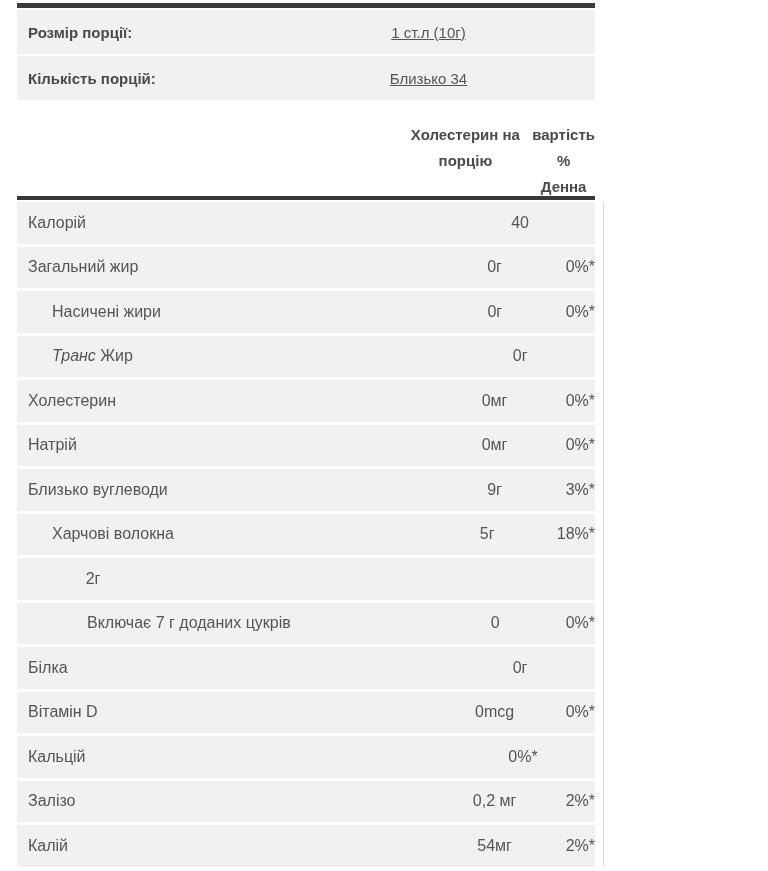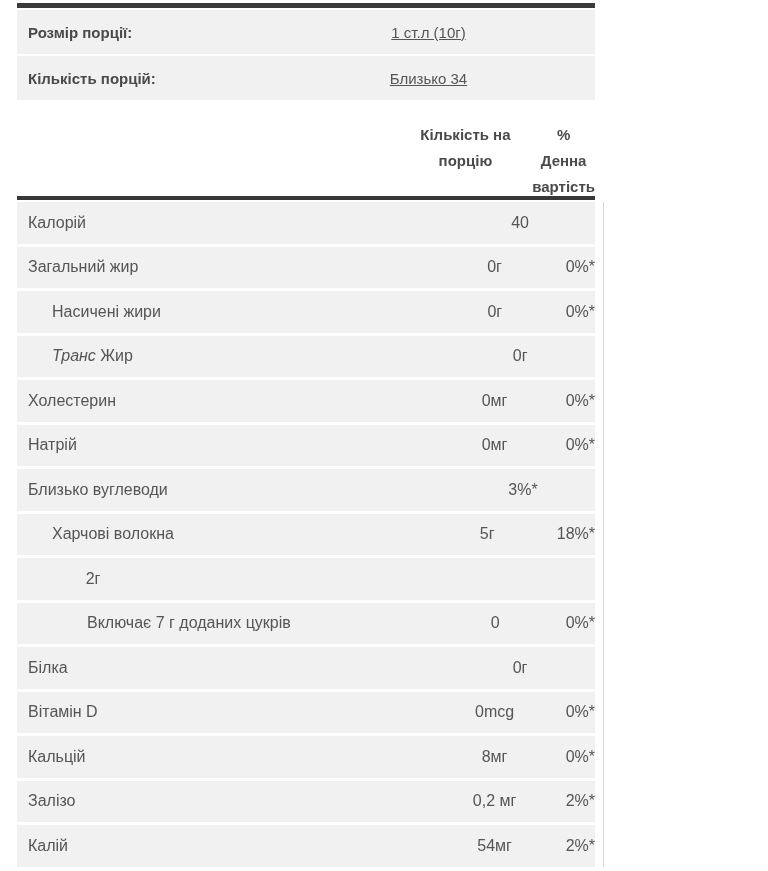--- a/index.html
+++ b/index.html
@@ -117,26 +117,26 @@
   </div>
 
   <div class="serving-row">
     <div class="s-label">Кількість порцій:</div>
     <div class="s-value">Близько 34</div>
   </div>
 
   <div class="col-headers">
     <div class="spacer"></div>
     <div class="hdr amount-hdr">
-      <div>Кількість на</div>
+      <div>Холестерин на</div>
       <div>порцію</div>
     </div>
     <div class="hdr dv-hdr">
+      <div>вартість</div>
       <div>% Денна</div>
-      <div>вартість</div>
     </div>
   </div>
 
   <div class="thick-divider"></div>
 
   <div class="rows-wrap">
     <div class="col-sep"></div>
     <div>
   <div class="row">
     <div class="label indent-0"><span class="it"></span><span class="txt">Калорій</span></div>
@@ -169,20 +169,21 @@
   </div>
 
   <div class="row">
     <div class="label indent-0"><span class="it"></span><span class="txt">Натрій</span></div>
     <div class="amount">0мг</div>
     <div class="dv">0%*</div>
   </div>
 
   <div class="row">
     <div class="label indent-0"><span class="it"></span><span class="txt">Близько вуглеводи</span></div>
+    <div class="amount">9г</div>
     <div class="dv">3%*</div>
   </div>
 
   <div class="row">
     <div class="label indent-1"><span class="it"></span><span class="txt">Харчові волокна</span></div>
     <div class="amount">5г</div>
     <div class="dv">18%*</div>
   </div>
 
   <div class="row">
@@ -203,21 +204,20 @@
   </div>
 
   <div class="row">
     <div class="label indent-0"><span class="it"></span><span class="txt">Вітамін D</span></div>
     <div class="amount">0mcg</div>
     <div class="dv">0%*</div>
   </div>
 
   <div class="row">
     <div class="label indent-0"><span class="it"></span><span class="txt">Кальцій</span></div>
-    <div class="amount">8мг</div>
     <div class="dv">0%*</div>
   </div>
 
   <div class="row">
     <div class="label indent-0"><span class="it"></span><span class="txt">Залізо</span></div>
     <div class="amount">0,2 мг</div>
     <div class="dv">2%*</div>
   </div>
 
   <div class="row">

